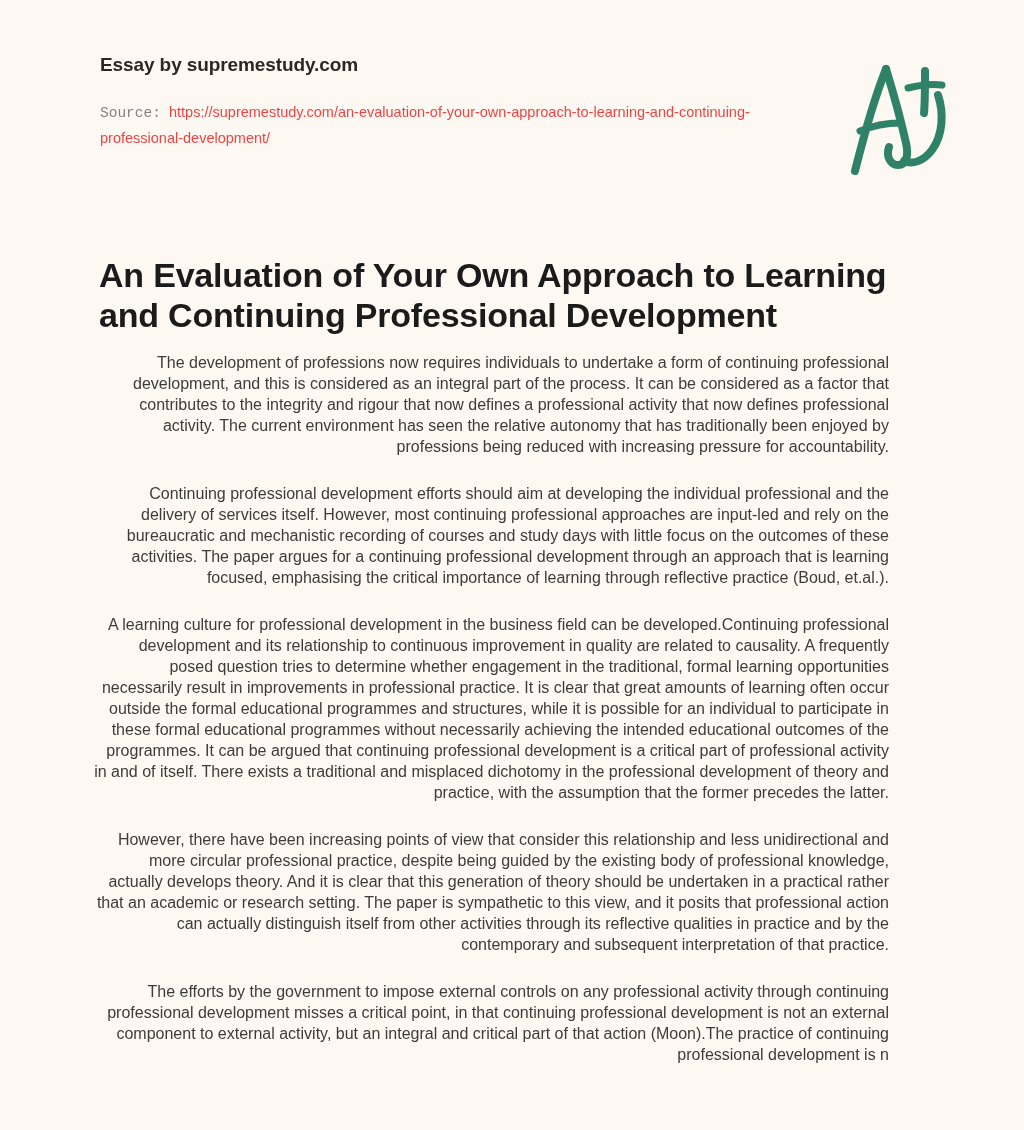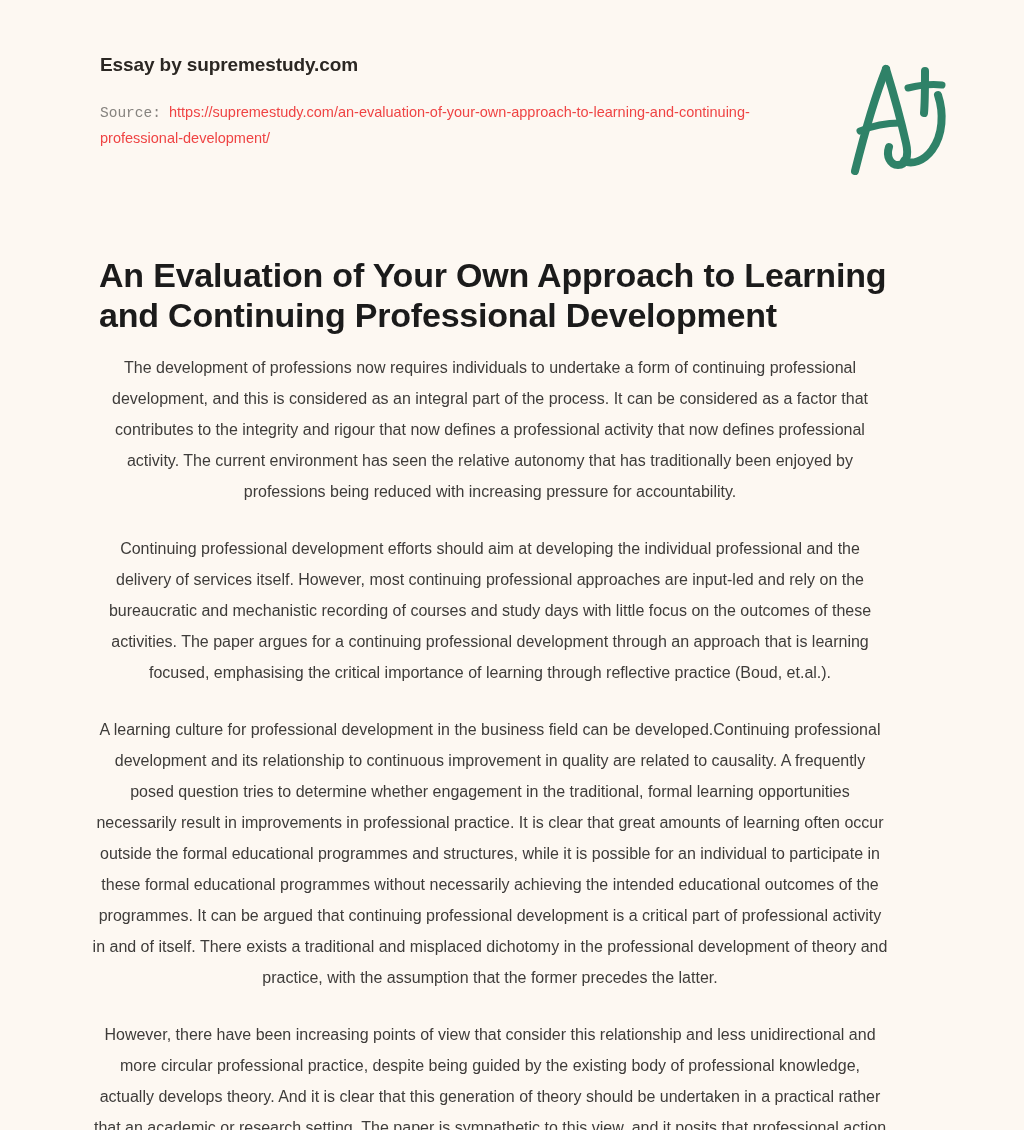--- a/index.html
+++ b/index.html
@@ -81,23 +81,23 @@
   
   .body-copy {
     position: absolute;
     left: 91px;
     top: 352px;
     width: 798px;
   }
   .body-copy p {
     margin: 0 0 26px 0;
     font-size: 16px;
-    line-height: 31px;
+    line-height: 21px;
     color: #3e3c3a;
-    text-align: center;
+    text-align: right;
   }
   .body-copy p:last-child {
     margin-bottom: 0;
   }
 </style>
 </head>
 <body>
 
 <div class="page">
 

